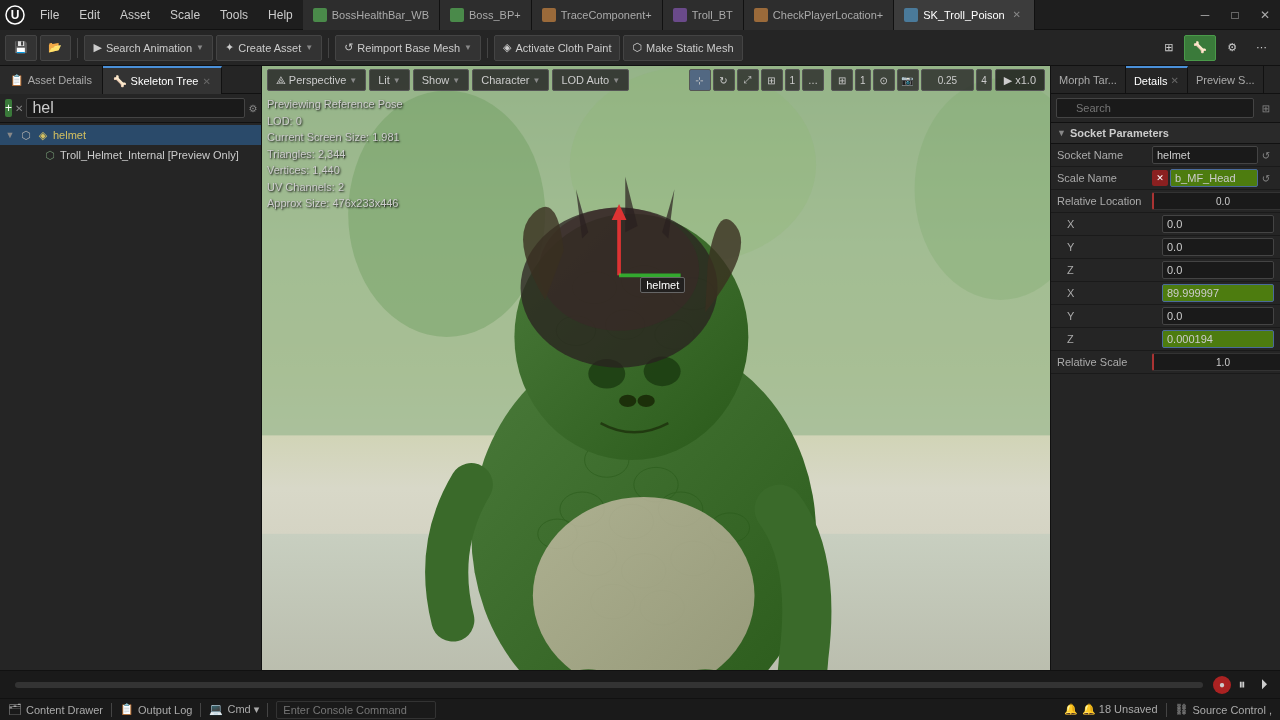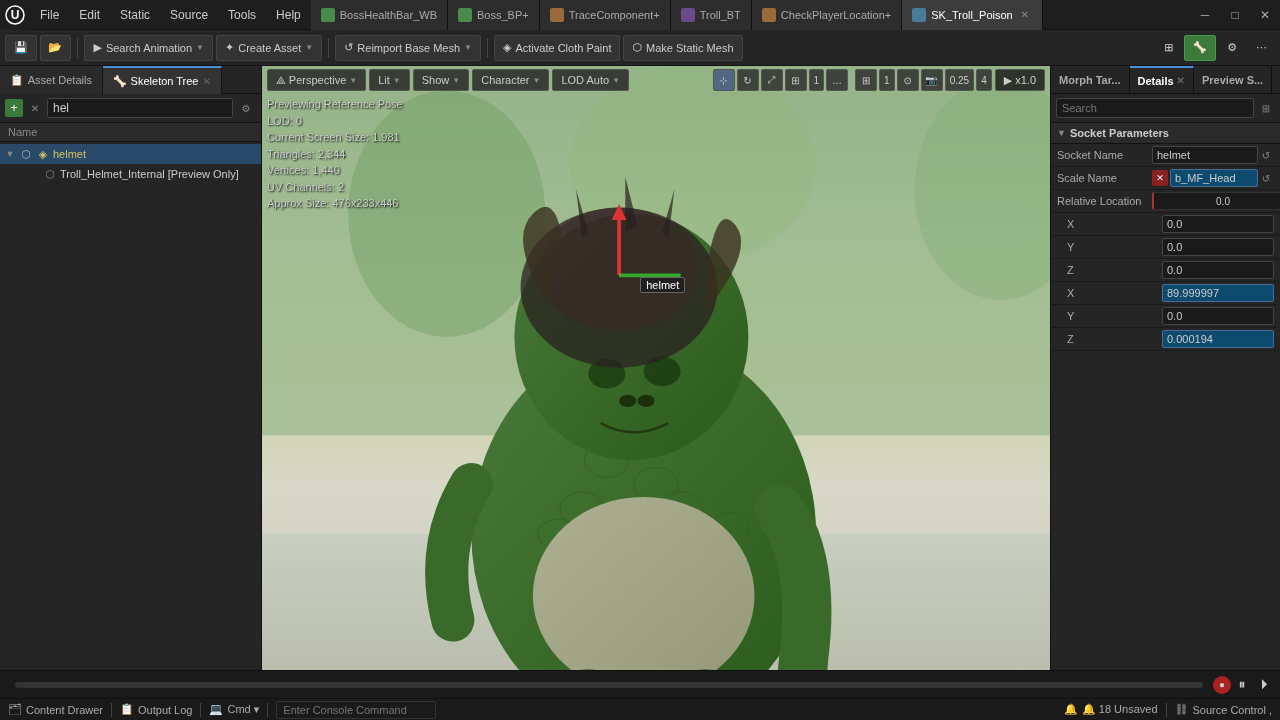--- a/index.html
+++ b/index.html
@@ -37,21 +37,21 @@
     
     #left-panel { width: 262px; background: #252525; display: flex; flex-direction: column; border-right: 1px solid #111; }
     #panel-tabs { display: flex; height: 28px; border-bottom: 1px solid #111; }
     .panel-tab { display: flex; align-items: center; gap: 4px; padding: 0 10px; background: #2a2a2a; border-right: 1px solid #111; cursor: pointer; font-size: 11px; color: #aaa; height: 28px; }
     .panel-tab.active { background: #333; color: #fff; border-top: 2px solid #4a90d9; }
     .panel-tab .close { font-size: 10px; color: #666; }
 
     #search-bar { display: flex; align-items: center; padding: 4px 5px; gap: 3px; border-bottom: 1px solid #111; }
     .search-add { width: 18px; height: 18px; background: #3a7a3a; border-radius: 2px; display: flex; align-items: center; justify-content: center; cursor: pointer; color: #fff; font-size: 12px; }
     .search-x { width: 18px; height: 18px; display: flex; align-items: center; justify-content: center; cursor: pointer; color: #888; font-size: 10px; }
-    .search-input { flex: 1; background: #1a1a1a; border: 1px solid #444; border-radius: 2px; padding: 2px 5px; color: #ccc; font-size: 12px; height: 20px; }
+    .search-input { flex: 1; background: #1a1a1a; border: 1px solid #444; border-radius: 2px; padding: 2px 5px; color: #ccc; font-size: 16px; height: 20px; }
     .search-options { width: 20px; height: 18px; display: flex; align-items: center; justify-content: center; cursor: pointer; color: #888; font-size: 10px; }
 
     #col-header { display: flex; align-items: center; padding: 3px 8px; background: #2a2a2a; border-bottom: 1px solid #111; font-size: 11px; color: #888; }
 
     #tree { flex: 1; overflow-y: auto; padding: 2px 0; }
     .tree-item { display: flex; align-items: center; padding: 2px 8px 2px 4px; cursor: pointer; gap: 3px; height: 20px; }
     .tree-item.selected { background: #2a4a6a; }
     .tree-arrow { width: 12px; height: 12px; display: flex; align-items: center; justify-content: center; font-size: 9px; color: #888; }
     .tree-icon { width: 14px; height: 14px; display: flex; align-items: center; justify-content: center; }
     .tree-label { font-size: 11px; color: #ccc; }
@@ -69,38 +69,38 @@
 
     
     #troll-scene { position: absolute; inset: 0; background: linear-gradient(to bottom, #8aaa77 0%, #b5c99a 30%, #c8cfa0 50%, #d8d8c8 70%, #ccc8b8 100%); }
 
     
     #helmet-label { position: absolute; top: 35%; left: 48%; background: rgba(30,30,30,0.85); border: 1px solid #666; border-radius: 2px; padding: 1px 5px; font-size: 11px; color: #fff; pointer-events: none; }
 
     
     #right-panel { width: 230px; background: #252525; display: flex; flex-direction: column; border-left: 1px solid #111; }
     #right-tabs { display: flex; align-items: center; height: 28px; border-bottom: 1px solid #111; }
-    .right-tab { display: flex; align-items: center; gap: 3px; padding: 0 8px; height: 28px; cursor: pointer; font-size: 11px; color: #aaa; border-right: 1px solid #111; font-weight: bold; }
+    .right-tab { display: flex; align-items: center; gap: 3px; padding: 0 8px; height: 28px; cursor: pointer; font-size: 11px; color: #aaa; border-right: 1px solid #111; }
     .right-tab.active { color: #fff; border-top: 2px solid #4a90d9; }
     .right-tab .close { font-size: 10px; color: #666; }
 
     #search-panel { padding: 4px 5px; border-bottom: 1px solid #111; display: flex; align-items: center; gap: 3px; }
-    .panel-search-input { flex: 1; background: #1a1a1a; border: 1px solid #444; border-radius: 2px; padding: 2px 5px; color: #ccc; font-size: 11px; height: 20px; }
+    .panel-search-input { flex: 1; background: #1a1a1a; border: 1px solid #444; border-radius: 2px; padding: 2px 19px; color: #ccc; font-size: 11px; height: 20px; }
     .panel-search-grid { width: 18px; height: 18px; display: flex; align-items: center; justify-content: center; cursor: pointer; color: #888; font-size: 10px; }
 
     #socket-params { flex: 1; overflow-y: auto; }
     .section-header { display: flex; align-items: center; gap: 4px; padding: 4px 6px; background: #2a2a2a; border-bottom: 1px solid #111; cursor: pointer; }
     .section-arrow { font-size: 9px; color: #888; }
     .section-label { font-size: 11px; color: #ccc; font-weight: bold; }
 
     .prop-row { display: flex; align-items: center; padding: 2px 6px; border-bottom: 1px solid #1a1a1a; min-height: 22px; }
     .prop-label { width: 95px; font-size: 11px; color: #aaa; flex-shrink: 0; padding-right: 4px; }
     .prop-value { flex: 1; }
     .prop-input { width: 100%; background: #1a1a1a; border: 1px solid #444; border-radius: 2px; padding: 1px 4px; color: #ccc; font-size: 11px; height: 18px; }
-    .prop-input-blue { background: #0c4a6e; border-color: #4a6a9a; }
+    .prop-input-blue { background: #4d7c0f; border-color: #4a6a9a; }
     .prop-reset { width: 16px; height: 16px; display: flex; align-items: center; justify-content: center; cursor: pointer; color: #888; font-size: 10px; }
 
     .bone-row { display: flex; align-items: center; gap: 2px; }
     .bone-x-btn { width: 16px; height: 16px; background: #8a2020; border-radius: 2px; display: flex; align-items: center; justify-content: center; cursor: pointer; color: #fff; font-size: 9px; }
 
     .xyz-row { display: flex; gap: 2px; flex: 1; }
     .xyz-input { flex: 1; background: #1a1a1a; border: 1px solid #333; border-radius: 2px; padding: 1px 3px; color: #ccc; font-size: 10px; height: 18px; min-width: 0; text-align: center; }
     .x-input { border-left: 2px solid #aa3333; }
 
     .checkbox-row { display: flex; align-items: center; padding: 2px 6px; border-bottom: 1px solid #1a1a1a; }
@@ -130,22 +130,22 @@
 <div id="titlebar">
   <div class="logo">
     <svg viewBox="0 0 20 20" fill="white">
         <circle cx="10" cy="10" r="9" stroke="white" stroke-width="1.5" fill="none"></circle>
         <text x="10" y="14" text-anchor="middle" font-size="12" fill="white" font-weight="bold">U</text>
       </svg>
   </div>
   <div class="menu">
     <div class="menu-item">File</div>
     <div class="menu-item">Edit</div>
-    <div class="menu-item">Static</div>
-    <div class="menu-item">Source</div>
+    <div class="menu-item">Asset</div>
+    <div class="menu-item">Scale</div>
     <div class="menu-item">Tools</div>
     <div class="menu-item">Help</div>
   </div>
   <div class="tabs">
     <div class="title-tab">
       <span class="tab-icon" style="background:#4a8a4a;"></span>
       <span>BossHealthBar_WB</span>
     </div>
     <div class="title-tab">
       <span class="tab-icon" style="background:#4a8a4a;"></span>
@@ -236,23 +236,20 @@
         <span>🦴</span>
         <span>Skeleton Tree</span>
         <span class="close">✕</span>
       </div>
     </div>
     <div id="search-bar">
       <div class="search-add">+</div>
       <div class="search-x">✕</div>
       <input type="text" class="search-input" value="hel" style="">
       <div class="search-options">⚙</div>
-    </div>
-    <div id="col-header">
-      <span>Name</span>
     </div>
     <div id="tree">
       <div class="tree-item selected">
         <div class="tree-arrow">▼</div>
         <div class="tree-icon" style="color:#aaa;">⬡</div>
         <div class="tree-icon" style="color:#d4c060;">◈</div>
         <span class="tree-label yellow">helmet</span>
       </div>
       <div class="tree-child">
         <div class="tree-item">
@@ -397,21 +394,21 @@
         <div class="vp-icon-btn">⤢</div>
         <div class="vp-icon-btn">⊞</div>
         <div class="vp-icon-btn" style="width:auto;padding:0 4px;">1</div>
         <div class="vp-icon-btn">…</div>
       </div>
       <div style="display:flex;gap:2px;align-items:center;margin-left:4px;">
         <div class="vp-icon-btn">⊞</div>
         <div class="vp-icon-btn" style="width:auto;padding:0 4px;">1</div>
         <div class="vp-icon-btn">⊙</div>
         <div class="vp-icon-btn">📷</div>
-        <div class="vp-icon-btn" style="width:auto;padding:0 4px;">0.25</div>
+        <div class="vp-icon-btn" style="width:auto;padding:0 16px;">0.25</div>
         <div class="vp-icon-btn" style="width:auto;padding:0 4px;">4</div>
       </div>
       <div class="vp-btn" style="background:rgba(20,20,20,0.8);">
         <span>▶ x1.0</span>
       </div>
     </div>
 
     <div id="viewport-info">
       <div>Previewing Reference Pose</div>
       <div>LOD: 0</div>
@@ -491,20 +488,27 @@
       </div>
       <div class="prop-row" style="padding-left:16px;">
         <span class="prop-label">Y</span>
         <input type="text" class="prop-input" value="0.0" style="">
       </div>
       <div class="prop-row" style="padding-left:16px;">
         <span class="prop-label">Z</span>
         <input type="text" class="prop-input prop-input-blue" value="0.000194" style="">
       </div>
 
+      <div class="prop-row">
+        <span class="prop-label">Relative Scale</span>
+        <div class="xyz-row">
+          <input type="text" class="xyz-input x-input" value="1.0" style="">
+
+        </div>
+      </div>
 
     </div>
   </div>
 </div>
 
 <div id="playback-bar">
   <div id="timeline"></div>
   <div class="pb-btn record">
     <span style="font-size:10px;">●</span>
   </div>

